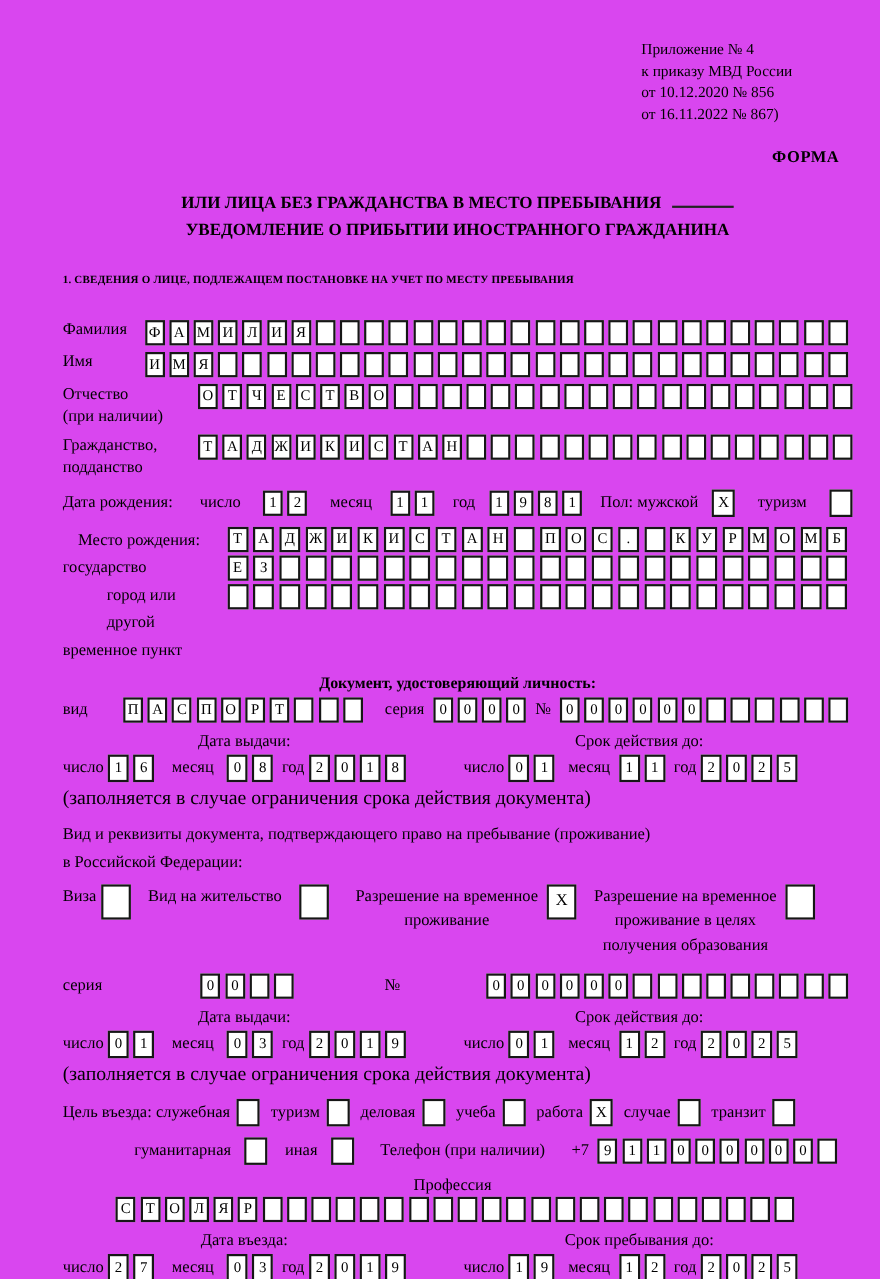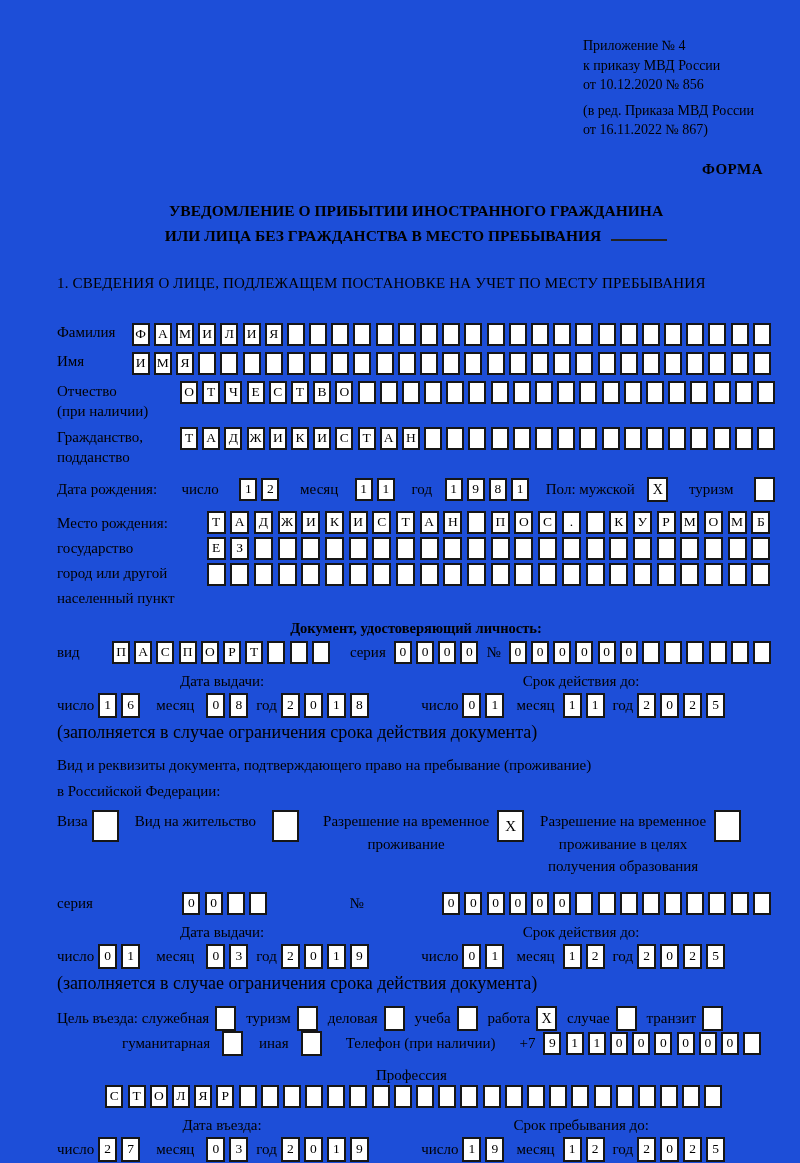--- a/index.html
+++ b/index.html
@@ -1,29 +1,29 @@
 <!DOCTYPE html>
 <html><head>
 <meta charset="utf-8">
 <style>
   html,body{margin:0;padding:0;background:#e8e8e8;}
   .page{
     width:800px;height:1163px;box-sizing:border-box;margin:0 auto;
-    background:#1d4ed8;color:#000;
+    background:#d946ef;color:#000;
     padding:36px 25px 0 57px;
     font-family:"Liberation Serif","DejaVu Serif",serif;
     font-size:15px;line-height:1.25;overflow:hidden;
   }
   
   .hdr{margin-left:auto;width:192px;font-size:14px;line-height:1.4;}
   .hdr .rev{margin-top:6px;}
   .forma{font-weight:bold;text-align:right;padding-right:12px;margin-top:20px;font-size:15px;letter-spacing:.5px;}
   .title{font-weight:bold;text-align:center;margin-top:20px;font-size:15.5px;line-height:1.6;}
   .blank{display:inline-block;width:56px;border-bottom:2px solid #222;height:14px;margin-left:10px;}
-  .sec1{font-weight:normal;margin-top:26px;font-size:15px;letter-spacing:.2px;}
+  .sec1{font-weight:bold;margin-top:26px;font-size:10px;letter-spacing:.2px;}
   
   .frow{display:flex;align-items:flex-start;margin-top:6px;justify-content:space-between;}
   .lbl{flex:none;}
   .lbl div{line-height:20px;}
   .cells{display:flex;flex-wrap:nowrap;}
   .cell{
     flex:none;box-sizing:border-box;width:18px;height:23px;margin-right:4.2px;
     border:2px solid #161616;display:flex;align-items:center;justify-content:center;
     font-size:13.5px;background:#fff;
   }
@@ -49,39 +49,38 @@
   .dg-note{font-size:18px;margin-top:3px;padding-right:2px;}
   .para{margin-top:10px;line-height:1.7;}
   
   .resrow{display:flex;align-items:flex-start;margin-top:6px;}
   .resrow .txt{line-height:1.5;}
   .resrow .ctr{text-align:center;}
   
   .purp{display:flex;align-items:center;margin-top:12px;}
   .purp span.t{margin:0 6px 0 10px;}
   .purp span.t:first-child{margin-left:0;}
-  .purp2{display:flex;align-items:center;padding-left:65px;}
+  .purp2{display:flex;align-items:center;margin-top:10px;padding-left:65px;}
 </style>
 </head>
 <body>
 
 <div class="page">
 
   <div class="hdr">
     <div>Приложение № 4</div>
     <div>к приказу МВД России</div>
     <div>от 10.12.2020 № 856</div>
-    <div class="rev">(в ред. Приказа МВД России</div>
     <div>от 16.11.2022 № 867)</div>
   </div>
   <div class="forma">ФОРМА</div>
 
   <div class="title">
+    <div><span>ИЛИ ЛИЦА БЕЗ ГРАЖДАНСТВА В МЕСТО ПРЕБЫВАНИЯ</span><span class="blank"></span></div>
     <div>УВЕДОМЛЕНИЕ О ПРИБЫТИИ ИНОСТРАННОГО ГРАЖДАНИНА</div>
-    <div><span>ИЛИ ЛИЦА БЕЗ ГРАЖДАНСТВА В МЕСТО ПРЕБЫВАНИЯ</span><span class="blank"></span></div>
   </div>
 
   <div class="sec1">1. СВЕДЕНИЯ О ЛИЦЕ, ПОДЛЕЖАЩЕМ ПОСТАНОВКЕ НА УЧЕТ ПО МЕСТУ ПРЕБЫВАНИЯ</div>
 
   <div class="frow" style="margin-top:30px;">
     <div class="lbl w73">Фамилия</div>
     <div class="cells">
         <span class="cell">Ф</span>
         <span class="cell">А</span>
         <span class="cell">М</span>
@@ -241,24 +240,24 @@
         <span class="cell">1</span>
       </span>
     <span class="gap4">Пол: мужской</span>
     <span class="cb gap4">X</span>
     <span class="gap12">туризм</span>
     <span class="cb gap12"></span>
   </div>
 
   <div class="frow" style="margin-top:9px;">
     <div class="lbl w148">
-      <div style="line-height:25px;">Место рождения:</div>
+      <div style="line-height:25px;margin-left:14px;">Место рождения:</div>
       <div style="line-height:25px;">государство</div>
-      <div style="line-height:25px;">город или другой</div>
-      <div style="line-height:25px;">населенный пункт</div>
+      <div style="line-height:25px;margin-left:40px;">город или другой</div>
+      <div style="line-height:25px;">временное пункт</div>
     </div>
     <div class="stack">
       <div class="cells wide">
           <span class="cell">Т</span>
           <span class="cell">А</span>
           <span class="cell">Д</span>
           <span class="cell">Ж</span>
           <span class="cell">И</span>
           <span class="cell">К</span>
           <span class="cell">И</span>

